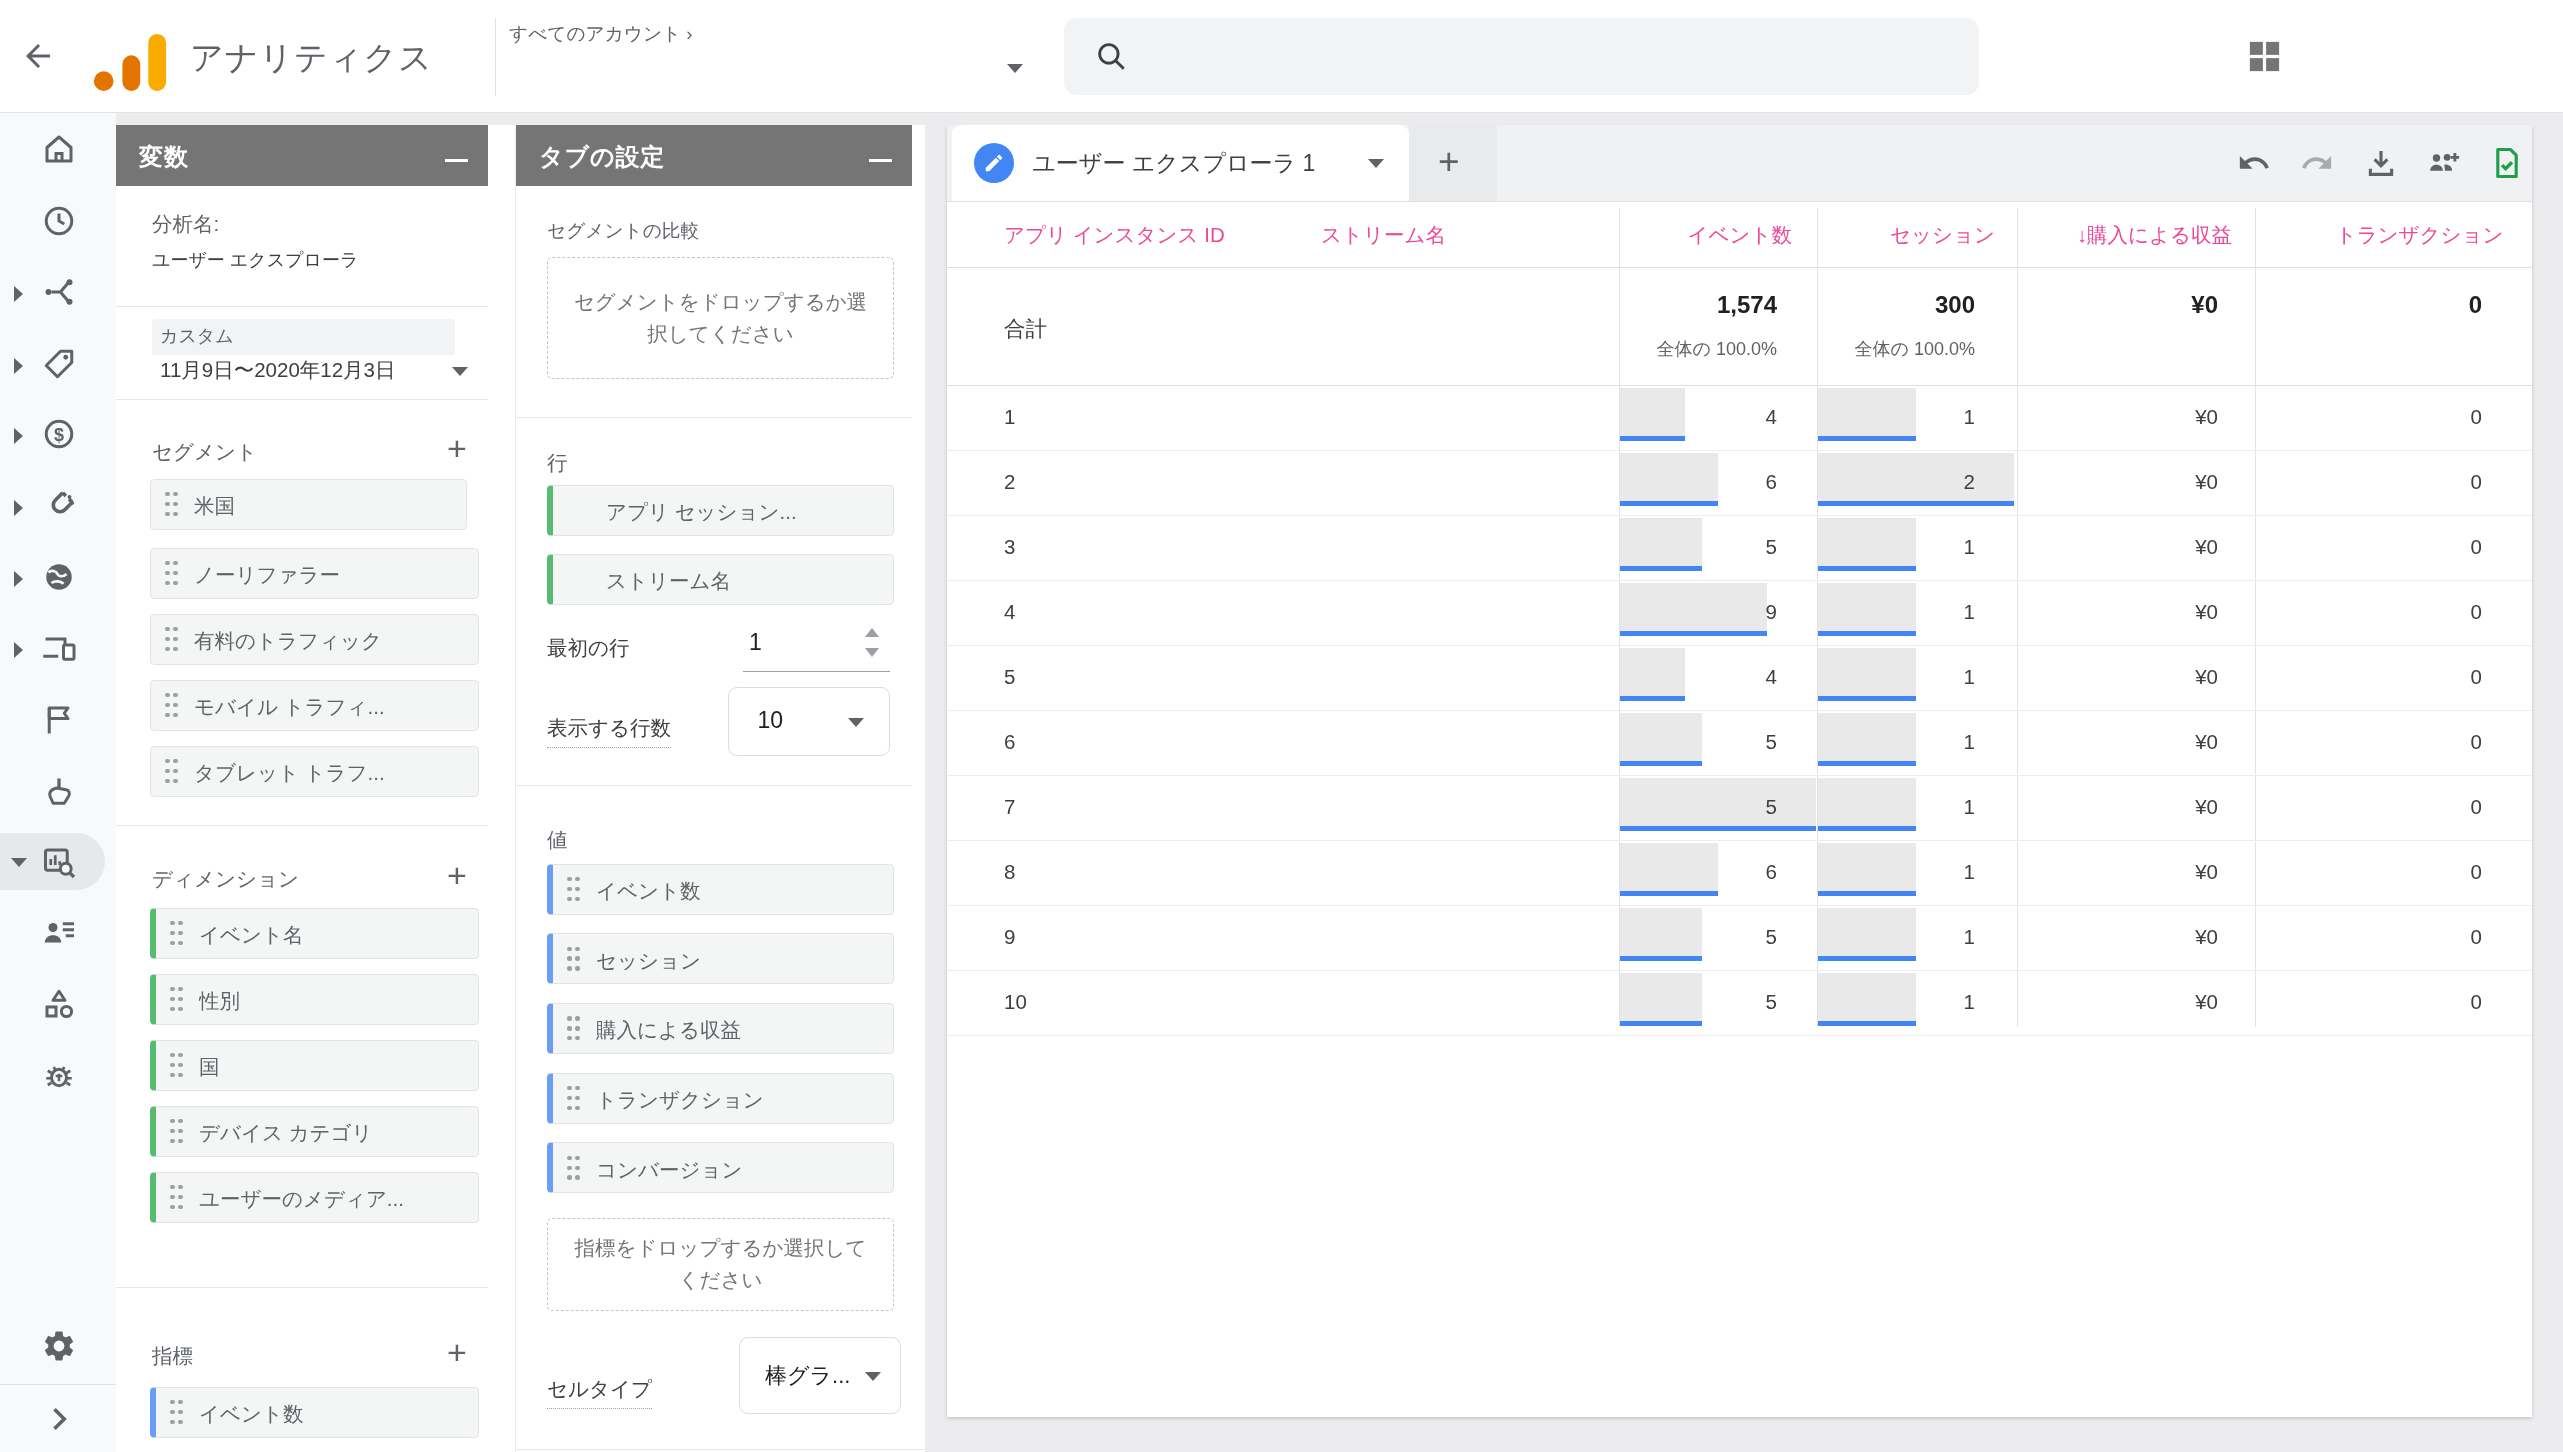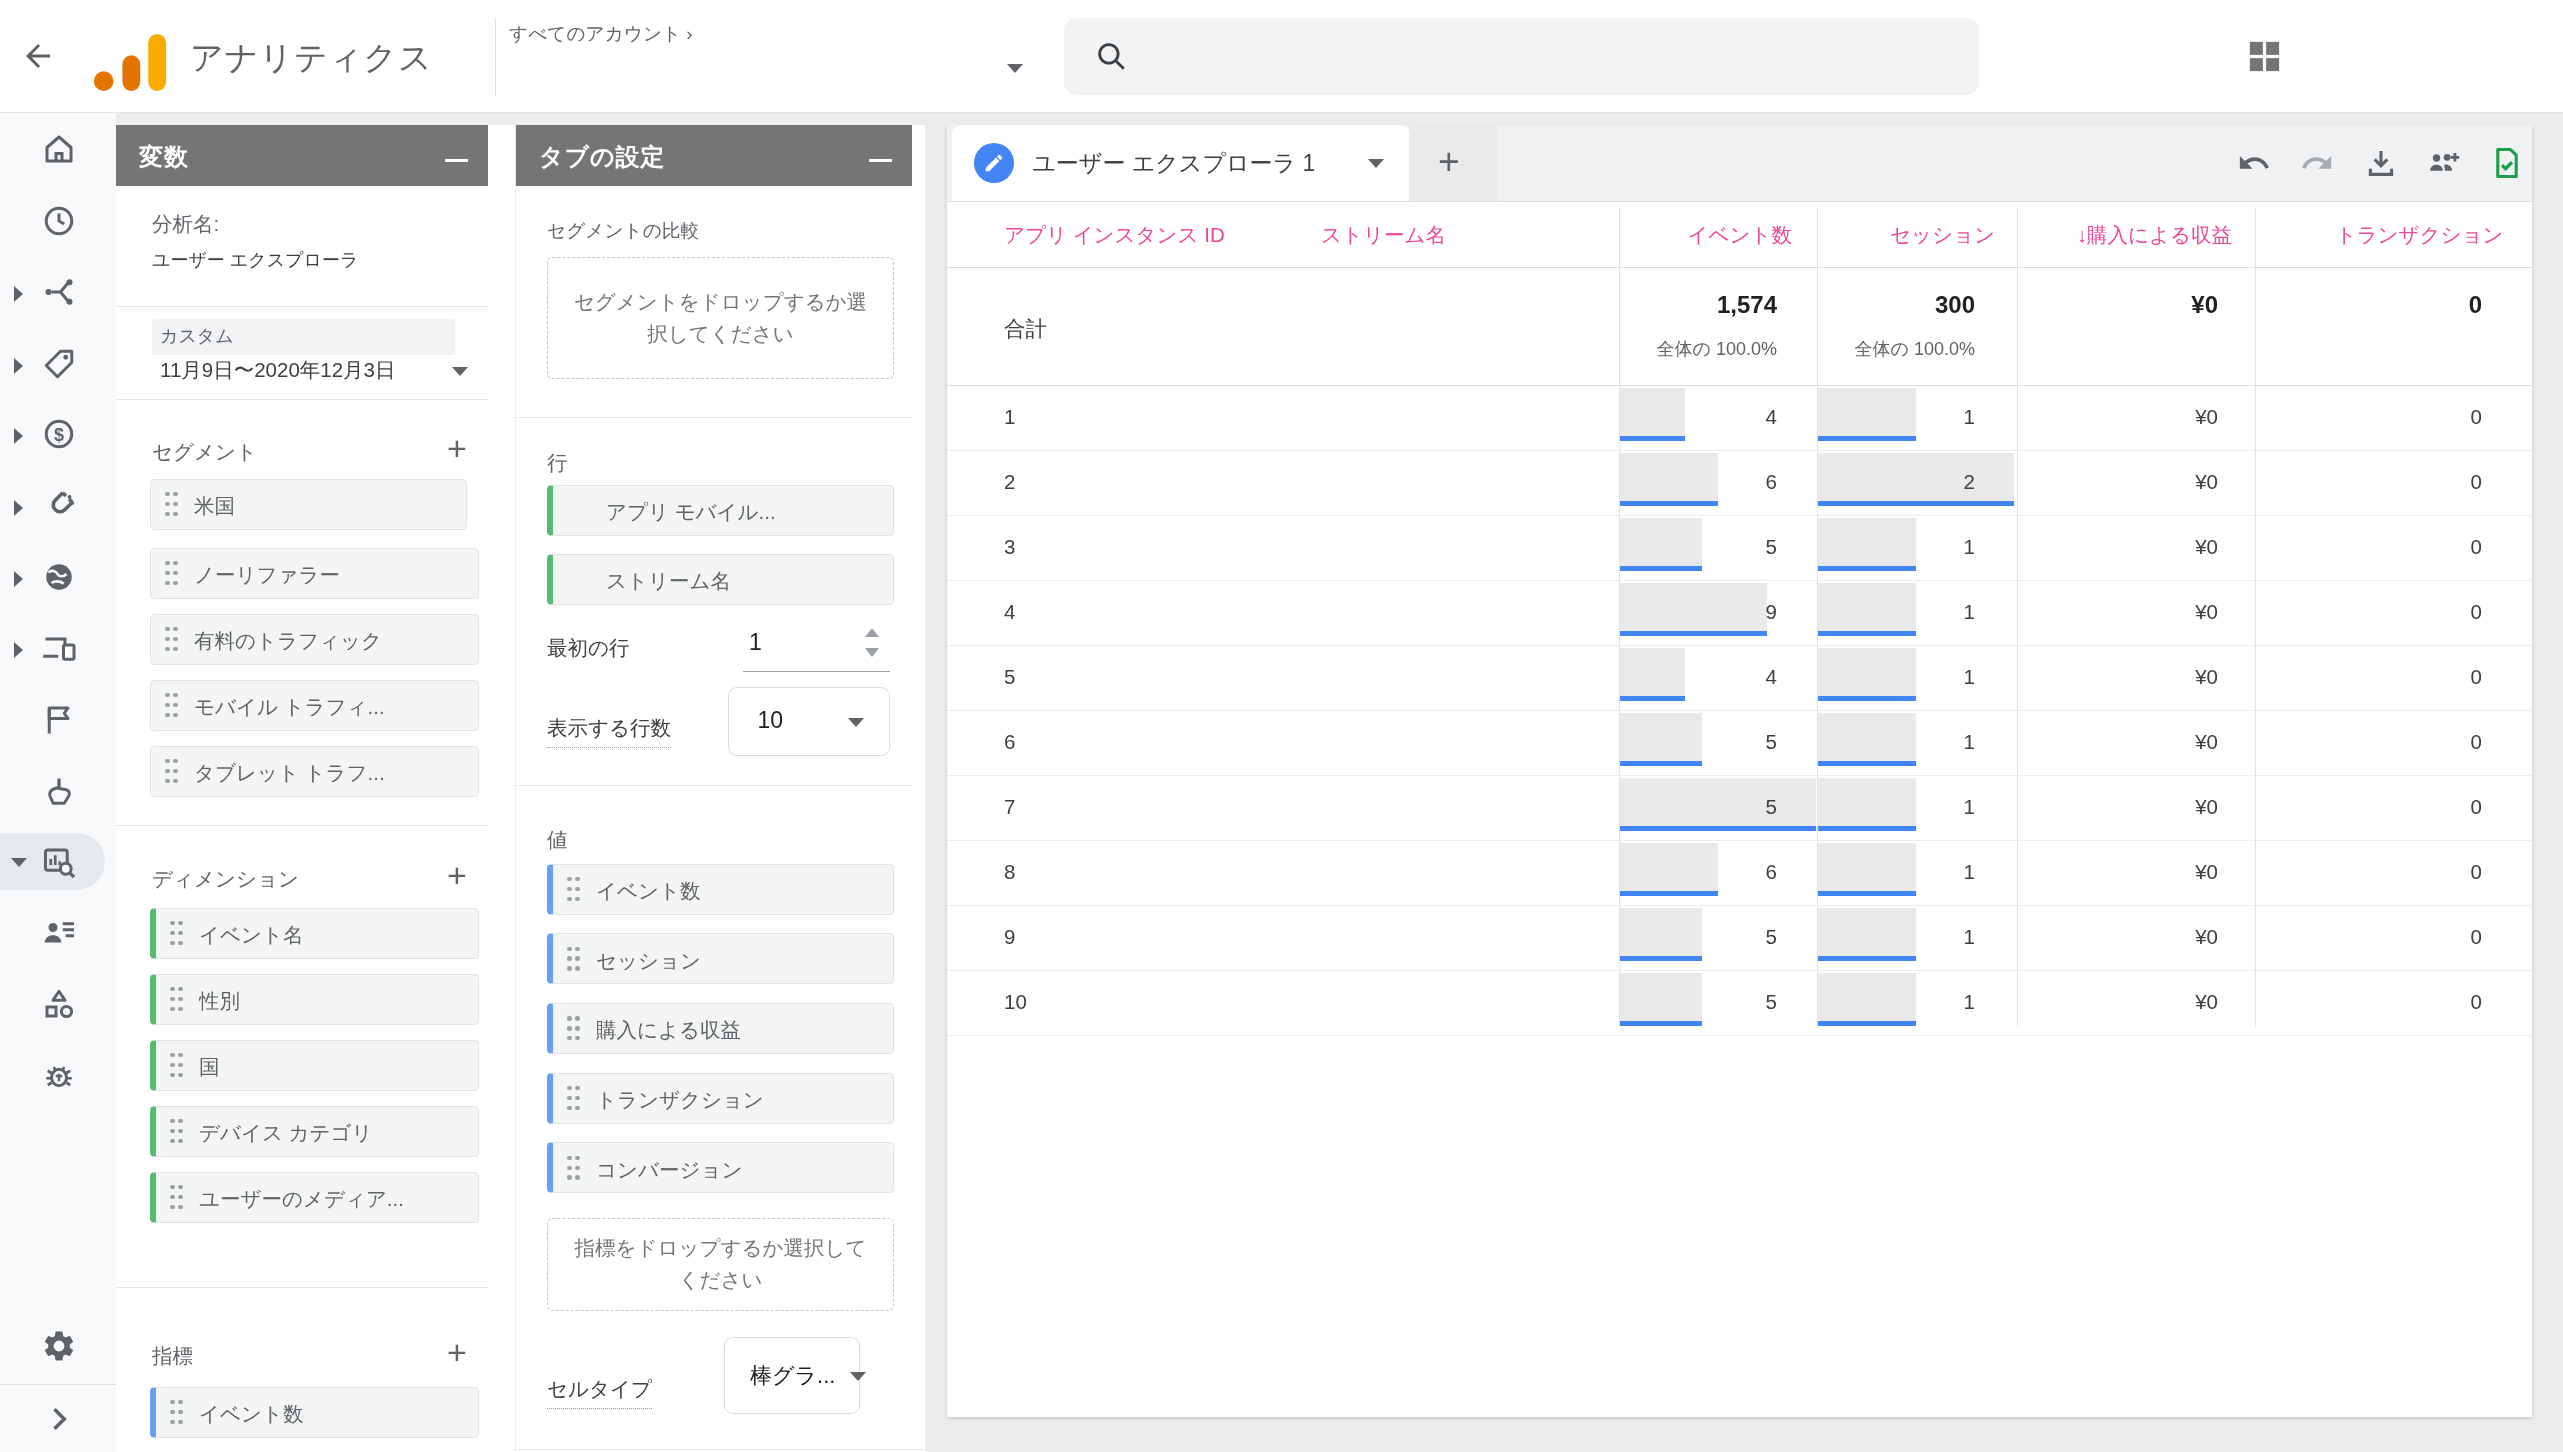--- a/index.html
+++ b/index.html
@@ -419,21 +419,21 @@
       <div class="minimize-btn"></div>
     </div>
     <div class="sec-label" style="left:31px;top:93px;font-size:18.7px;">セグメントの比較</div>
     <div class="drop-zone" style="left:31px;top:132px;width:347px;height:122px;">セグメントをドロップするか選択してください</div>
     <div class="divider" style="top:292px;width:396px;"></div>
 
     <div class="sec-label" style="left:31px;top:324px;">行</div>
     <div class="abs" style="left:31px;top:360px;">
 
     <div class="chip dim" style="position:relative;width:347px;margin-bottom:18px;">
-          <span class="chip-label" style="left:53px;">アプリ モバイル...</span>
+          <span class="chip-label" style="left:53px;">アプリ セッション...</span>
         </div>
         <div class="chip dim" style="position:relative;width:347px;margin-bottom:18px;">
           <span class="chip-label" style="left:53px;">ストリーム名</span>
         </div>
       </div>
     <div class="abs" style="left:31px;top:509px;font-size:20.5px;color:#3c4043;">最初の行</div>
     <div class="abs" style="left:233px;top:504px;font-size:23px;color:#202124;">1</div>
     <div class="spinner" style="left:345px;top:502px;">
         <span class="up"></span>
         <span class="dn"></span>
@@ -502,21 +502,21 @@
             <i></i>
             <i></i>
             <i></i>
           </span>
           <span class="chip-label">コンバージョン</span>
         </div>
       </div>
     <div class="drop-zone" style="left:31px;top:1093px;width:347px;height:93px;">指標をドロップするか選択してください</div>
 
     <div class="sec-label dotted-u" style="left:31px;top:1250px;color:#3c4043;">セルタイプ</div>
-    <div class="select-box" style="left:208px;top:1212px;width:136px;height:77px;">
+    <div class="select-box" style="left:223px;top:1212px;width:162px;height:77px;">
       <span class="abs" style="left:25px;top:23px;font-size:22px;color:#202124;">棒グラ...</span>
       <span class="caret-down abs" style="left:125px;top:34px;"></span>
     </div>
     <div class="divider" style="top:1324px;width:409px;"></div>
   </div>
 
   <div id="canvas">
     <div id="tab-strip">
       <div id="active-tab">
         <div id="tab-badge">

